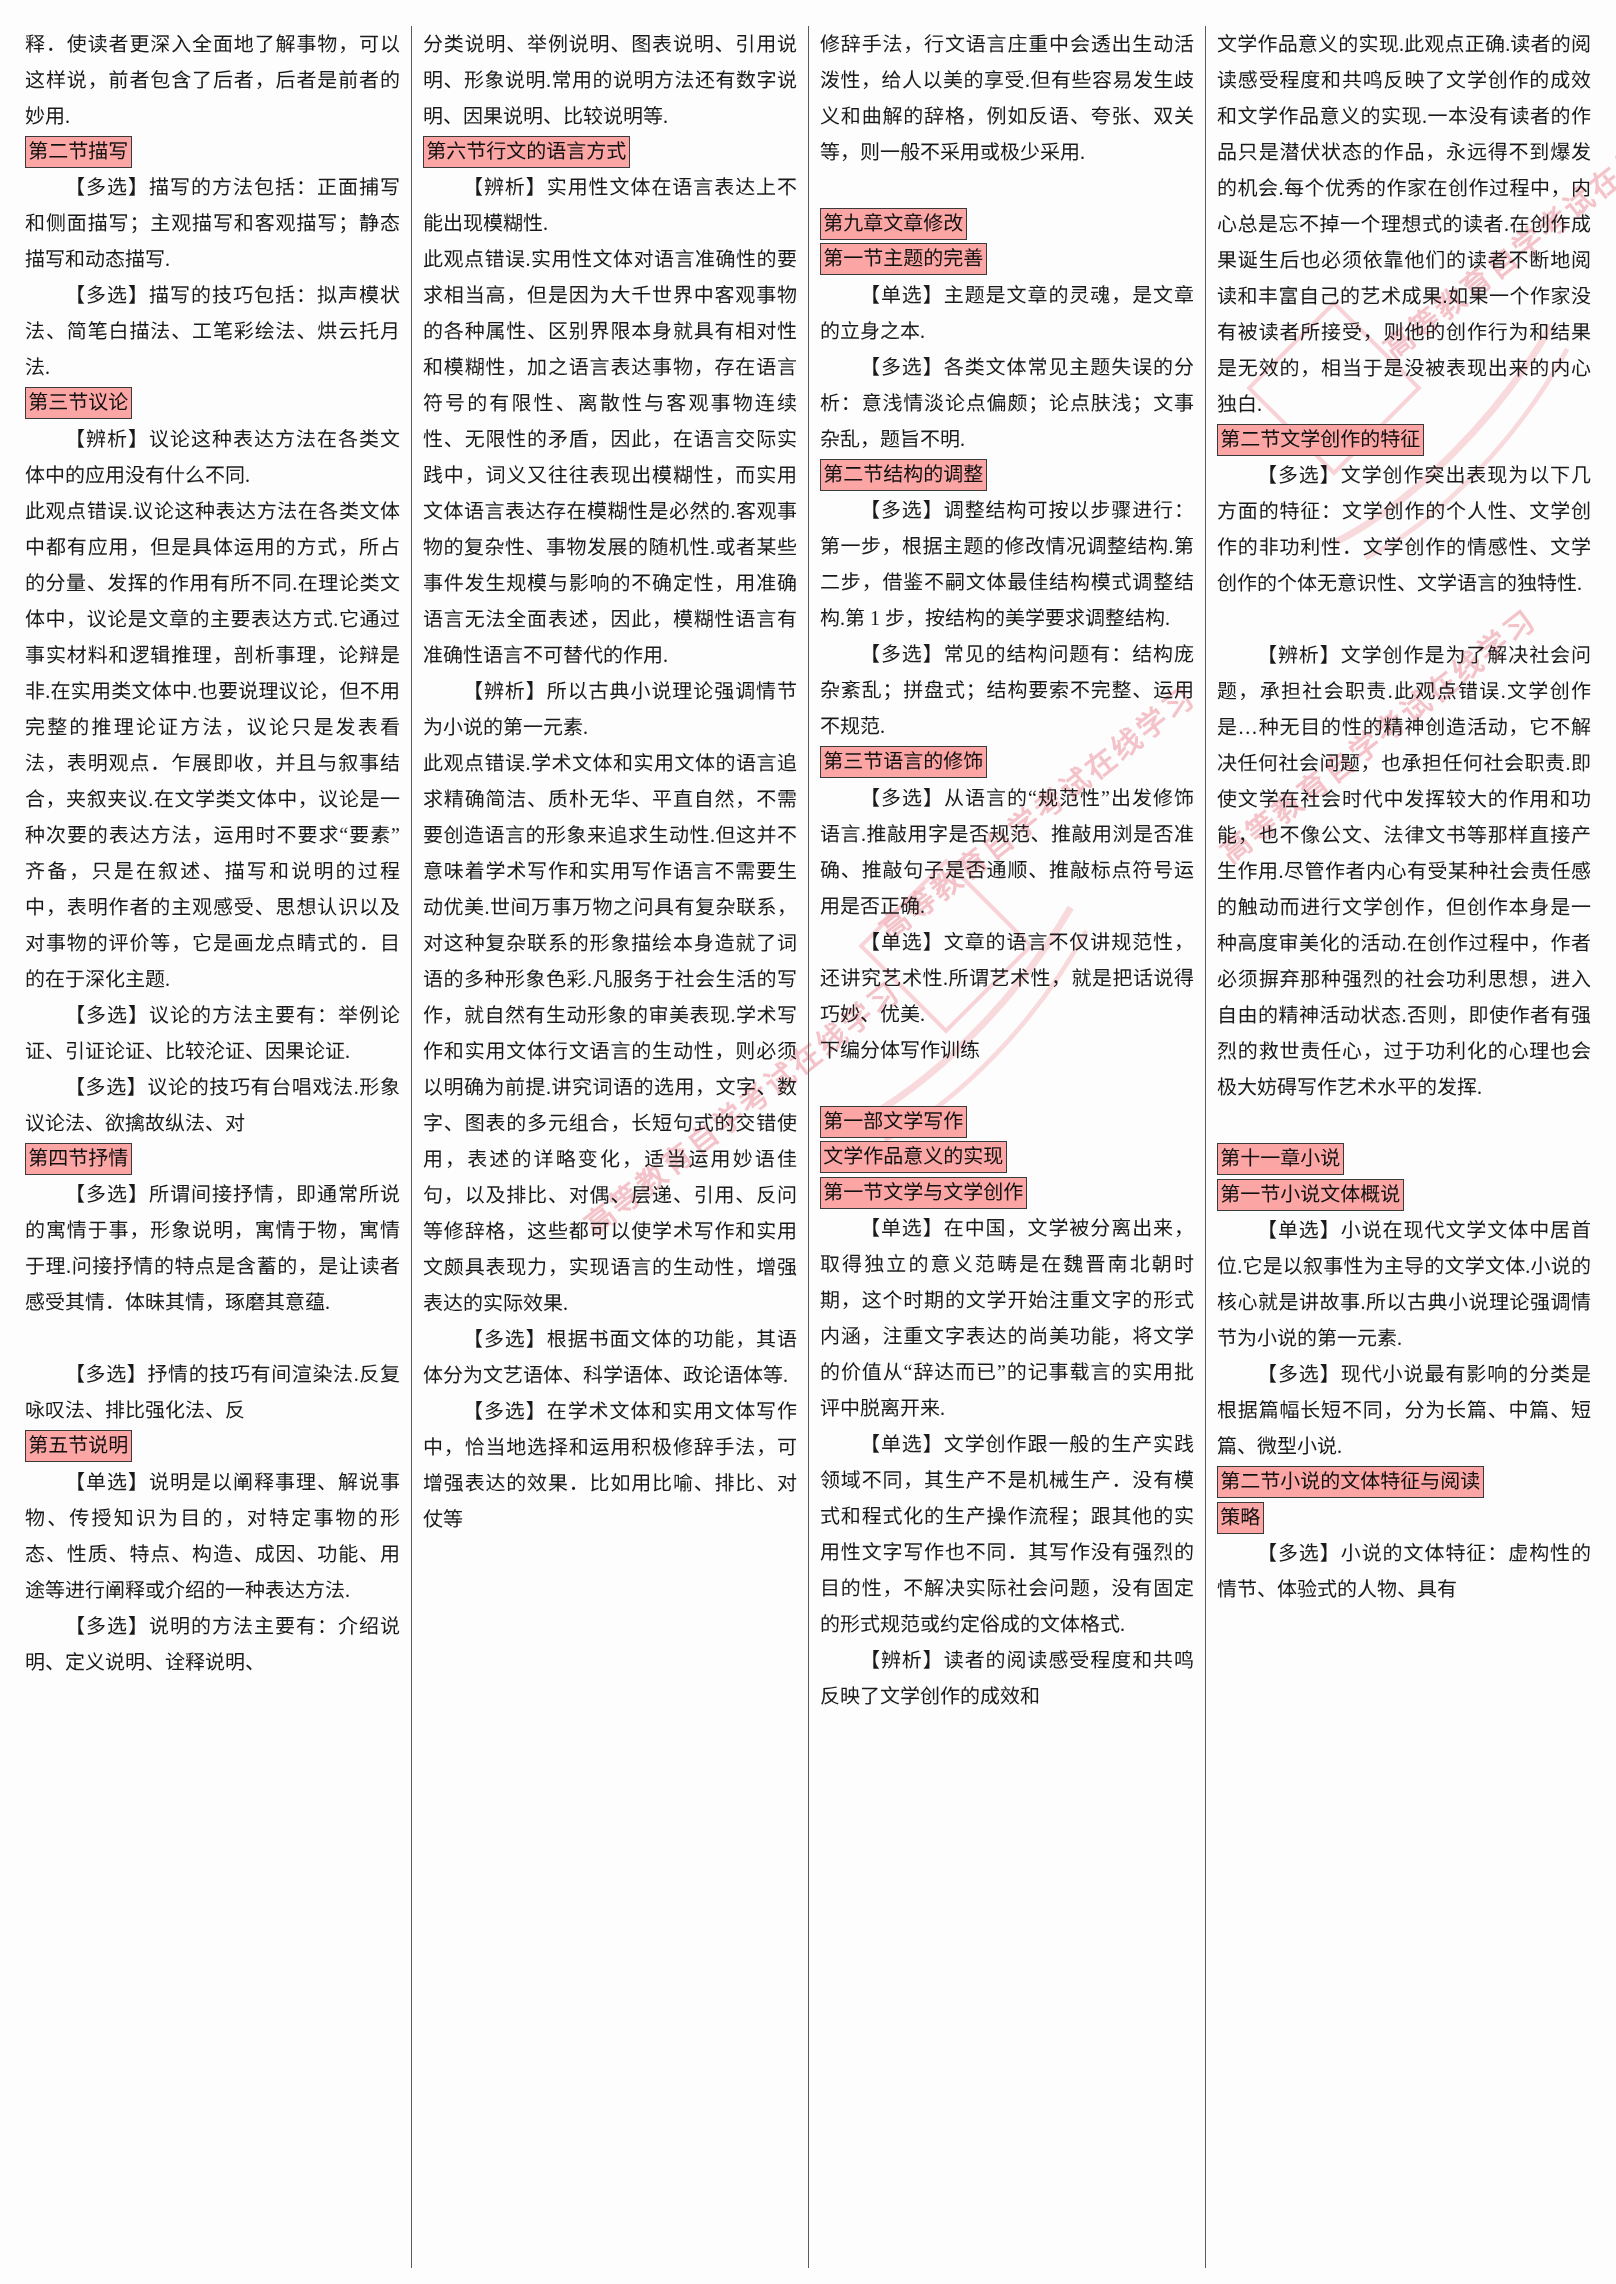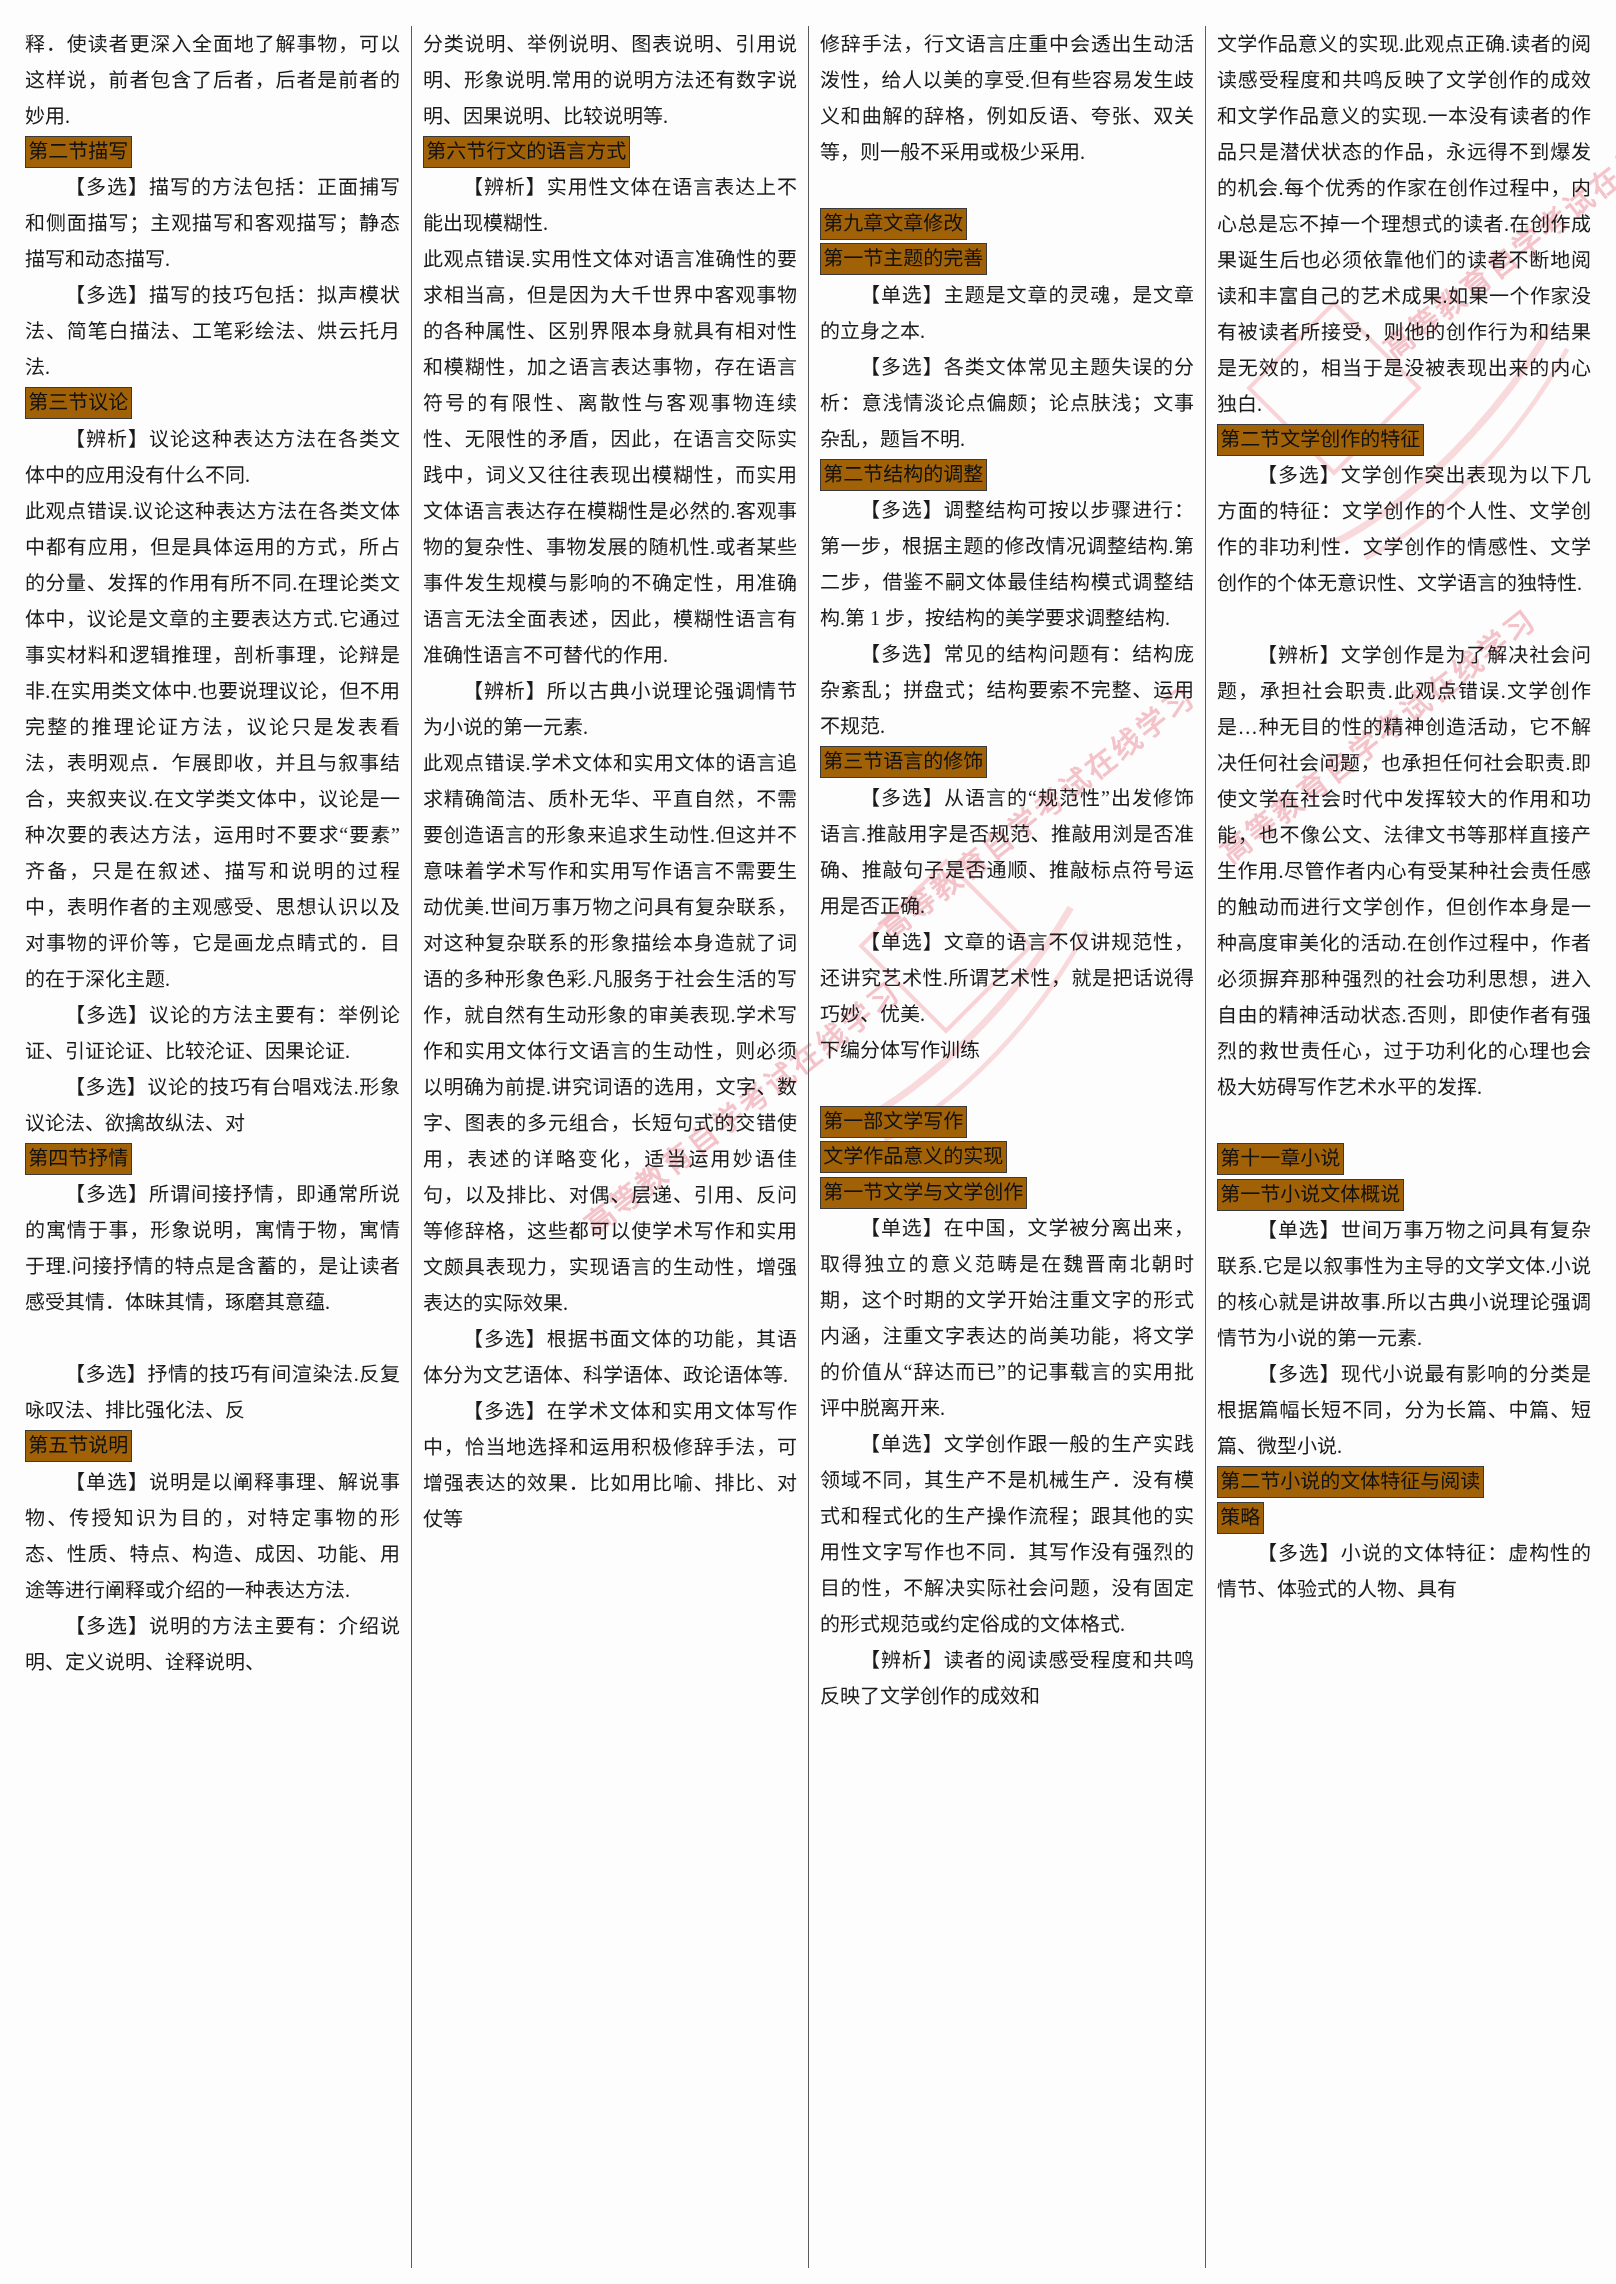--- a/index.html
+++ b/index.html
@@ -76,21 +76,21 @@
     text-align:justify;
     text-justify:inter-ideograph;
     word-break:break-all;
   }
   .para.indent{ text-indent:2em; }
   .spacer{ height:36px; }
 
   
   .heading{
     display:inline-block;
-    background:#a16207;
+    background:#fca5a5;
     border:1.6px solid #3a3a3a;
     padding:0px 2.3px 0.8px 2.3px;
     margin:1.6px 0 1.6px 0;
     font-size:20px;
     line-height:29.5px;
     font-weight:normal;
     letter-spacing:0px;
     color:#111;
     white-space:nowrap;
   }
@@ -176,21 +176,21 @@
     <div class="col">
         <div class="col-inner">
           <p class="para">文学作品意义的实现.此观点正确.读者的阅读感受程度和共鸣反映了文学创作的成效和文学作品意义的实现.一本没有读者的作品只是潜伏状态的作品，永远得不到爆发的机会.每个优秀的作家在创作过程中，内心总是忘不掉一个理想式的读者.在创作成果诞生后也必须依靠他们的读者不断地阅读和丰富自己的艺术成果.如果一个作家没有被读者所接受，则他的创作行为和结果是无效的，相当于是没被表现出来的内心独白.</p>
           <div class="heading-row"><span class="heading">第二节文学创作的特征</span></div>
           <p class="para indent">【多选】文学创作突出表现为以下几方面的特征：文学创作的个人性、文学创作的非功利性．文学创作的情感性、文学创作的个体无意识性、文学语言的独特性.</p>
           <div class="spacer"></div>
           <p class="para indent">【辨析】文学创作是为了解决社会问题，承担社会职责.此观点错误.文学创作是…种无目的性的精神创造活动，它不解决任何社会问题，也承担任何社会职责.即使文学在社会时代中发挥较大的作用和功能，也不像公文、法律文书等那样直接产生作用.尽管作者内心有受某种社会责任感的触动而进行文学创作，但创作本身是一种高度审美化的活动.在创作过程中，作者必须摒弃那种强烈的社会功利思想，进入自由的精神活动状态.否则，即使作者有强烈的救世责任心，过于功利化的心理也会极大妨碍写作艺术水平的发挥.</p>
           <div class="spacer"></div>
           <div class="heading-row"><span class="heading">第十一章小说</span></div>
           <div class="heading-row"><span class="heading">第一节小说文体概说</span></div>
-          <p class="para indent">【单选】世间万事万物之问具有复杂联系.它是以叙事性为主导的文学文体.小说的核心就是讲故事.所以古典小说理论强调情节为小说的第一元素.</p>
+          <p class="para indent">【单选】小说在现代文学文体中居首位.它是以叙事性为主导的文学文体.小说的核心就是讲故事.所以古典小说理论强调情节为小说的第一元素.</p>
           <p class="para indent">【多选】现代小说最有影响的分类是根据篇幅长短不同，分为长篇、中篇、短篇、微型小说.</p>
           <div class="heading-row"><span class="heading">第二节小说的文体特征与阅读</span></div>
           <div class="heading-row"><span class="heading">策略</span></div>
           <p class="para indent">【多选】小说的文体特征：虚构性的情节、体验式的人物、具有</p>
         </div>
       </div>
   </div>
 
 </div>
 

